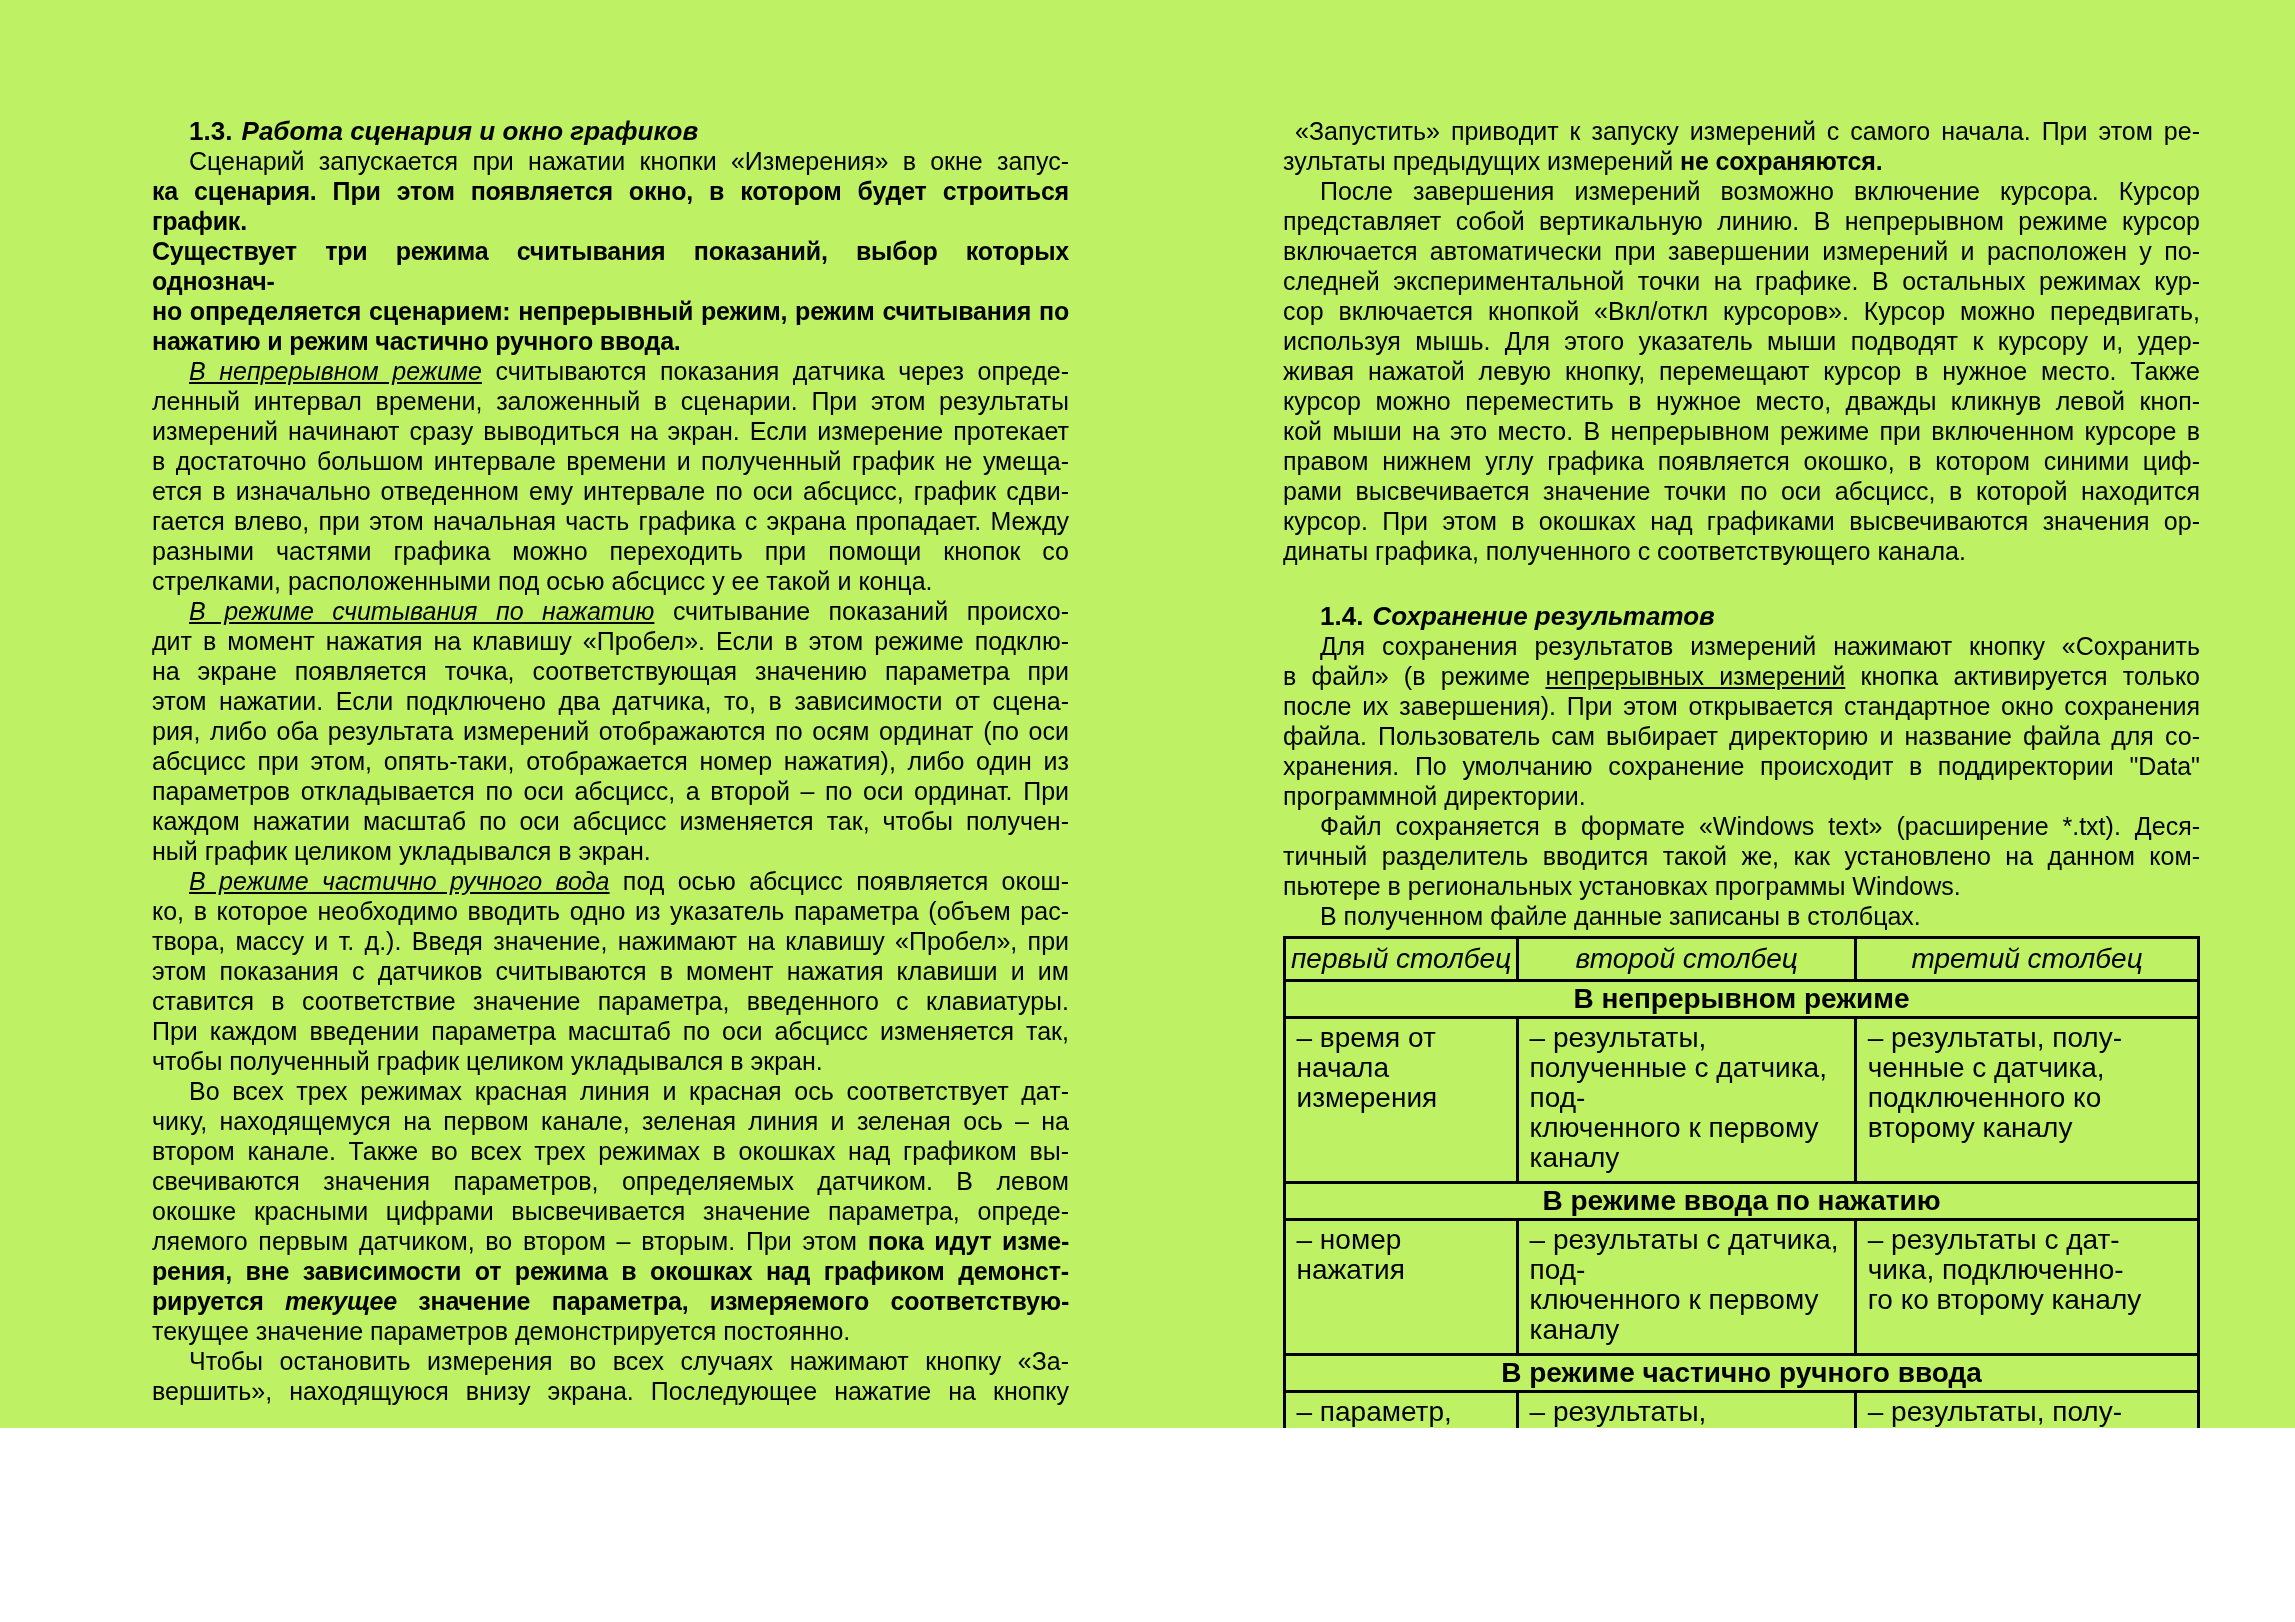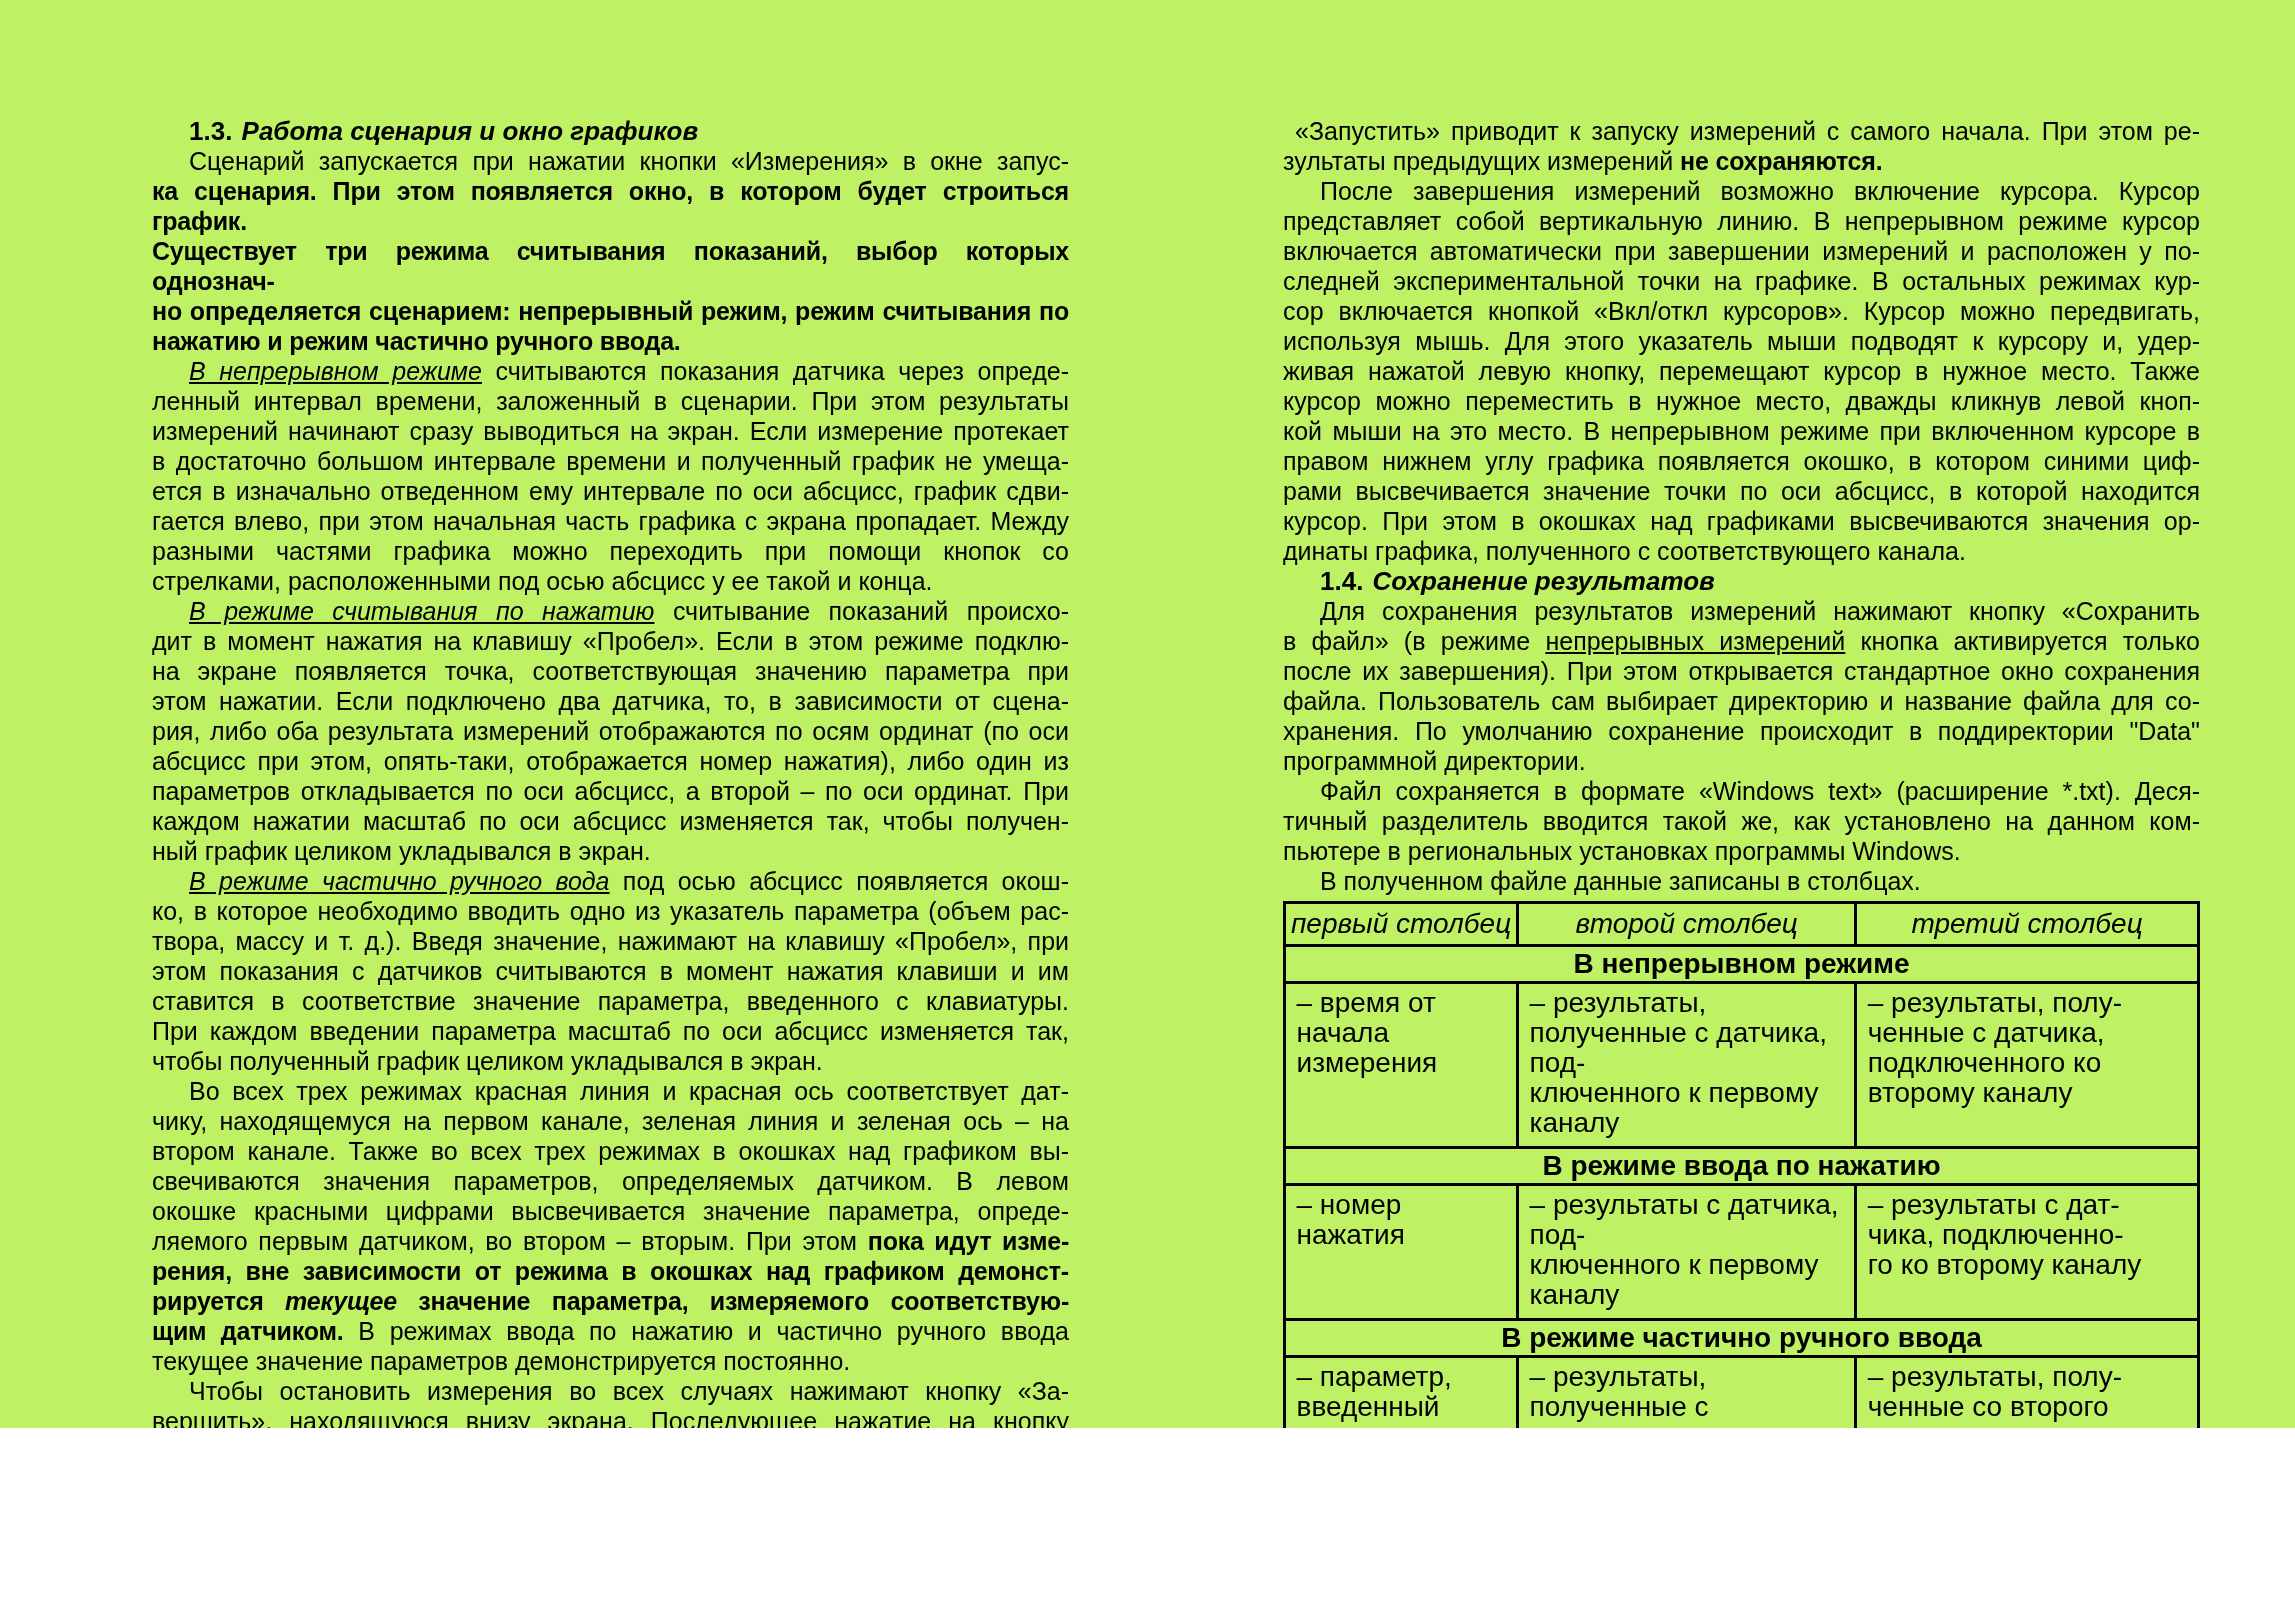--- a/index.html
+++ b/index.html
@@ -13,21 +13,21 @@
 
   .para{font-size:25px;line-height:30px;}
   .ln{text-align:justify;text-align-last:justify;}
   .ln.last{text-align-last:left;}
   .para .ln:first-child{text-indent:37px;}
   .para.noindent .ln:first-child{text-indent:0;margin-left:12px;}
   b{letter-spacing:-0.2px;}
 
   .heading{font-size:26px;line-height:30px;font-weight:700;text-indent:37px;}
   .heading .htitle{font-style:italic;margin-left:9.2px;}
-  .heading-14{}
+  .heading-14{margin-top:35px;}
 
   .dtable{width:100%;border-collapse:collapse;table-layout:fixed;margin-top:5.2px;font-size:28px;}
   .dtable td{border:3.3px solid #000;}
   .dtable .c1{width:25.5%;}
   .dtable .c2{width:37%;}
   .dtable .c3{width:37.5%;}
   .dtable .hdr td{font-style:italic;text-align:center;padding:5.2px 3.9px;line-height:29px;}
   .dtable .sect td{font-weight:700;text-align:center;padding:2.6px 3.9px;line-height:29px;}
   .dtable .drow td{vertical-align:top;text-align:left;padding:3.9px 7.9px 7.9px 10.5px;line-height:30px;white-space:pre-line;}
 
@@ -82,21 +82,20 @@
       </div>
     <div class="para">
         <div class="ln">Во всех трех режимах красная линия и красная ось соответствует дат-</div>
         <div class="ln">чику, находящемуся на первом канале, зеленая линия и зеленая ось – на</div>
         <div class="ln">втором канале. Также во всех трех режимах в окошках над графиком вы-</div>
         <div class="ln">свечиваются значения параметров, определяемых датчиком. В левом</div>
         <div class="ln">окошке красными цифрами высвечивается значение параметра, опреде-</div>
         <div class="ln">ляемого первым датчиком, во втором – вторым. При этом <b>пока идут изме-</b></div>
         <div class="ln"><b>рения, вне зависимости от режима в окошках над графиком демонст-</b></div>
         <div class="ln"><b>рируется <i>текущее</i> значение параметра, измеряемого соответствую-</b></div>
-        <div class="ln"><b>щим датчиком.</b> В режимах ввода по нажатию и частично ручного ввода</div>
         <div class="ln last">текущее значение параметров демонстрируется постоянно.</div>
       </div>
     <div class="para">
         <div class="ln">Чтобы остановить измерения во всех случаях нажимают кнопку «За-</div>
         <div class="ln">вершить», находящуюся внизу экрана. Последующее нажатие на кнопку</div>
       </div>
   </div>
   <div class="pagenum left">9</div>
 
   <div class="page-col right">

